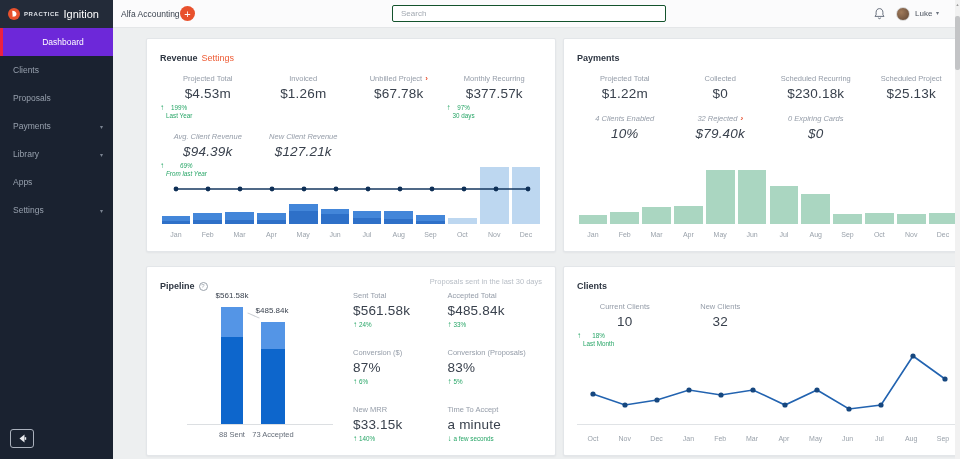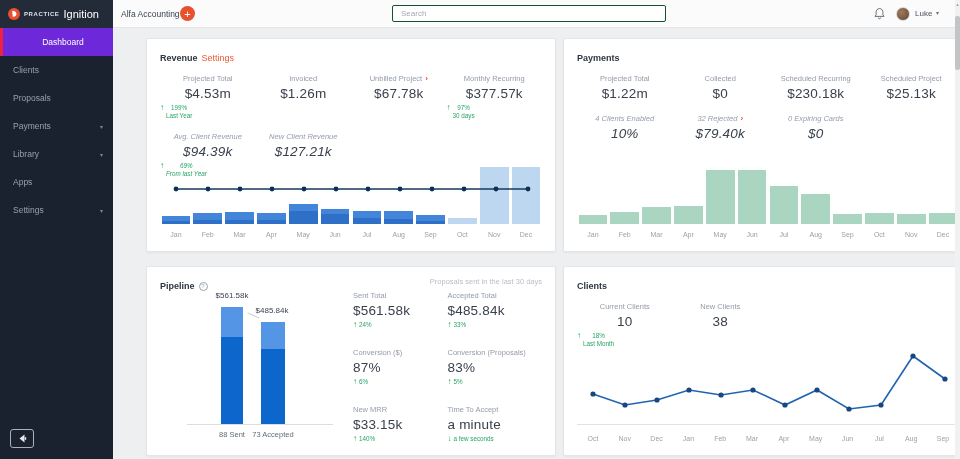--- a/index.html
+++ b/index.html
@@ -457,21 +457,21 @@
           <div class="delta">
             <span class="arr">↑</span>
             <span class="delta-texts">
               <span class="d-main">18%</span>
               <span class="d-sub">Last Month</span>
             </span>
           </div>
         </div>
         <div class="metric">
           <div class="metric-label">New Clients</div>
-          <div class="metric-value">38</div>
+          <div class="metric-value">32</div>
         </div>
       </div>
     <div class="clients-base"></div>
     <div class="clients-line-wrap">
       <svg id="clients-line" width="384" height="80">
           <polyline points="16,47 48,58 80,53 112,43 144,48 176,43 208,58 240,43 272,62 304,58 336,9 368,32" fill="none" stroke="#2263b0" stroke-width="1.6"></polyline>
           <circle cx="16" cy="47" r="2.6" fill="#16477f"></circle>
           <circle cx="48" cy="58" r="2.6" fill="#16477f"></circle>
           <circle cx="80" cy="53" r="2.6" fill="#16477f"></circle>
           <circle cx="112" cy="43" r="2.6" fill="#16477f"></circle>

